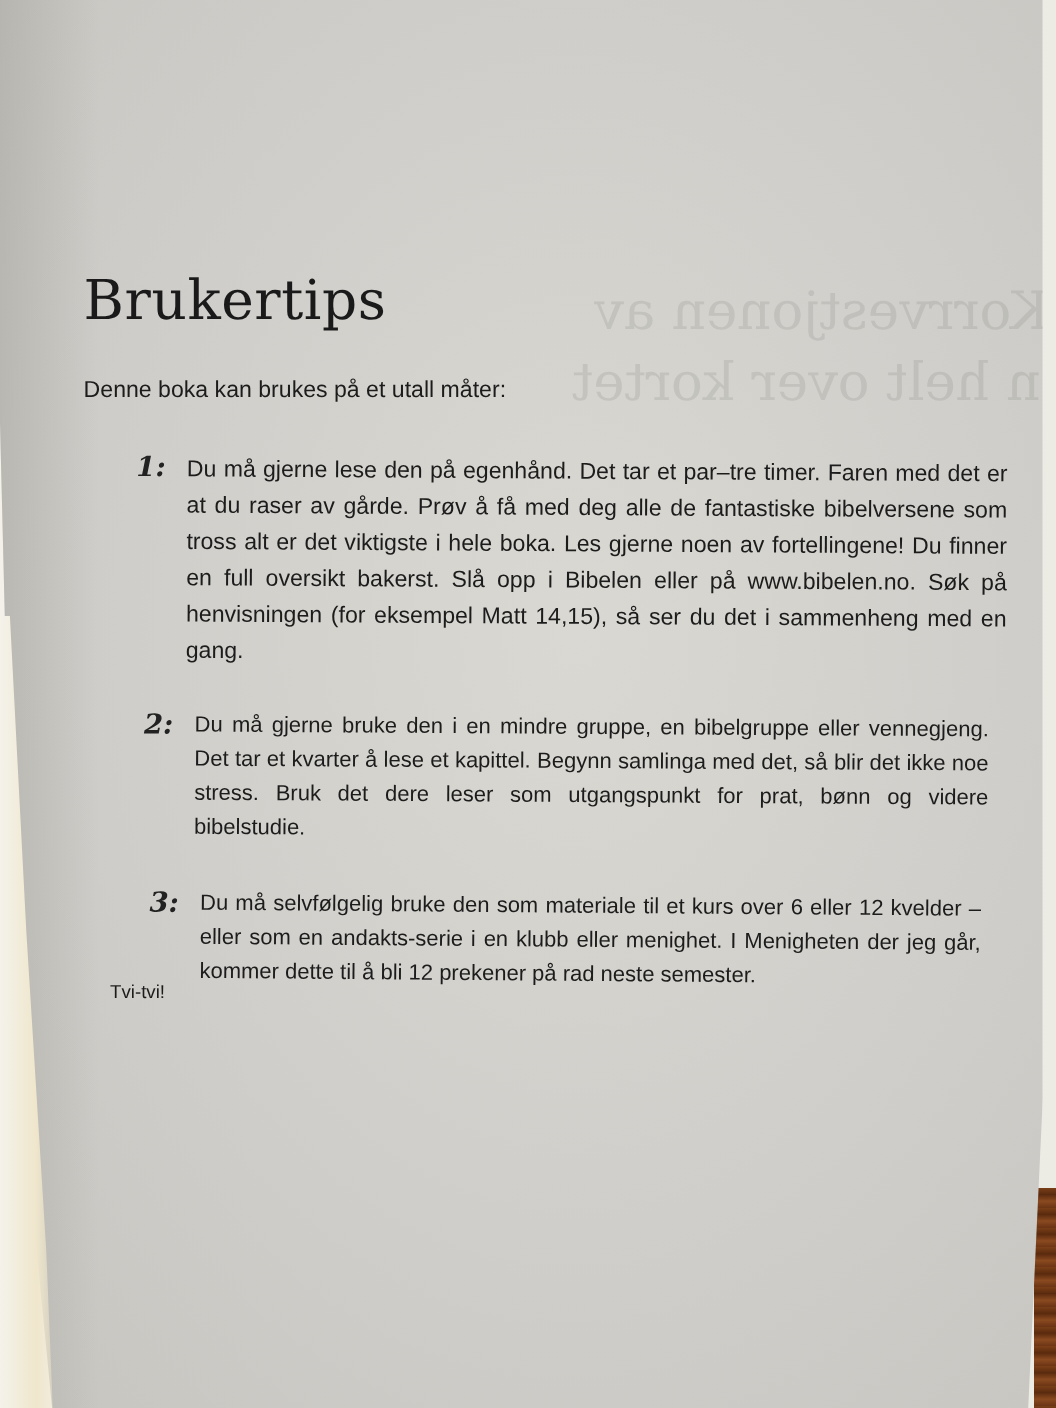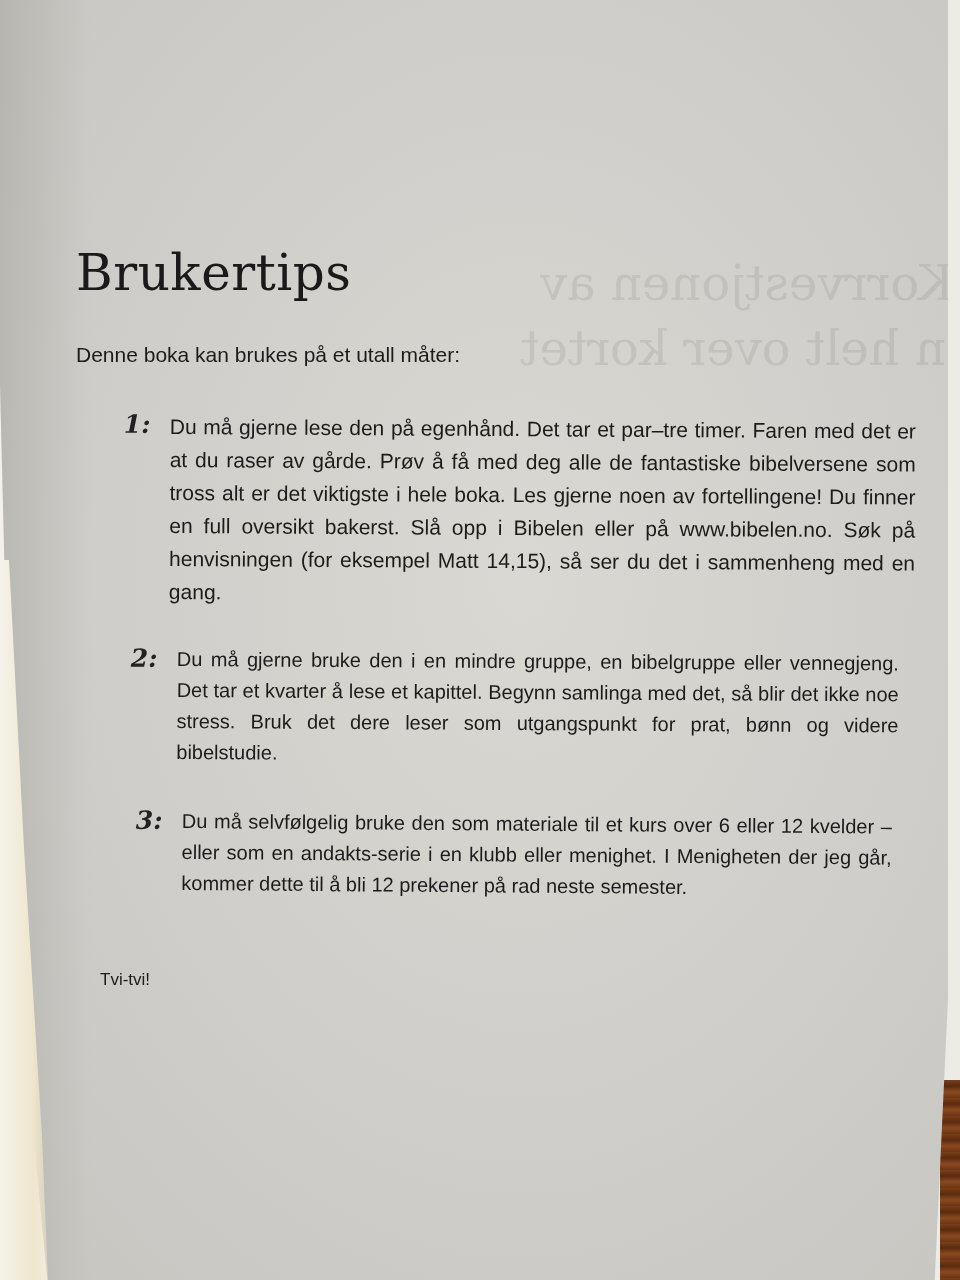--- a/index.html
+++ b/index.html
@@ -113,21 +113,21 @@
       text-align-last: left;
     }
     .tip1 { left: 170px; top: 410px; width: 746px; transform: rotate(0.35deg); transform-origin: left top; }
     .tip2 { left: 177px; top: 644px; width: 722px; transform: rotate(0.35deg); transform-origin: left top; }
     .tip3 { left: 182px; top: 806px; width: 710px; transform: rotate(0.45deg); transform-origin: left top; }
     .tip2 .body, .tip3 .body { line-height: 31px; font-size: 20px; }
 
     .signoff {
       position: absolute;
       left: 100px;
-      top: 970px;
+      top: 892px;
       margin: 0;
       font-family: "Liberation Sans", "DejaVu Sans", sans-serif;
       font-size: 17px;
       color: #1c1c1c;
     }
   </style>
 </head>
 <body>
 
 <div class="scene">

